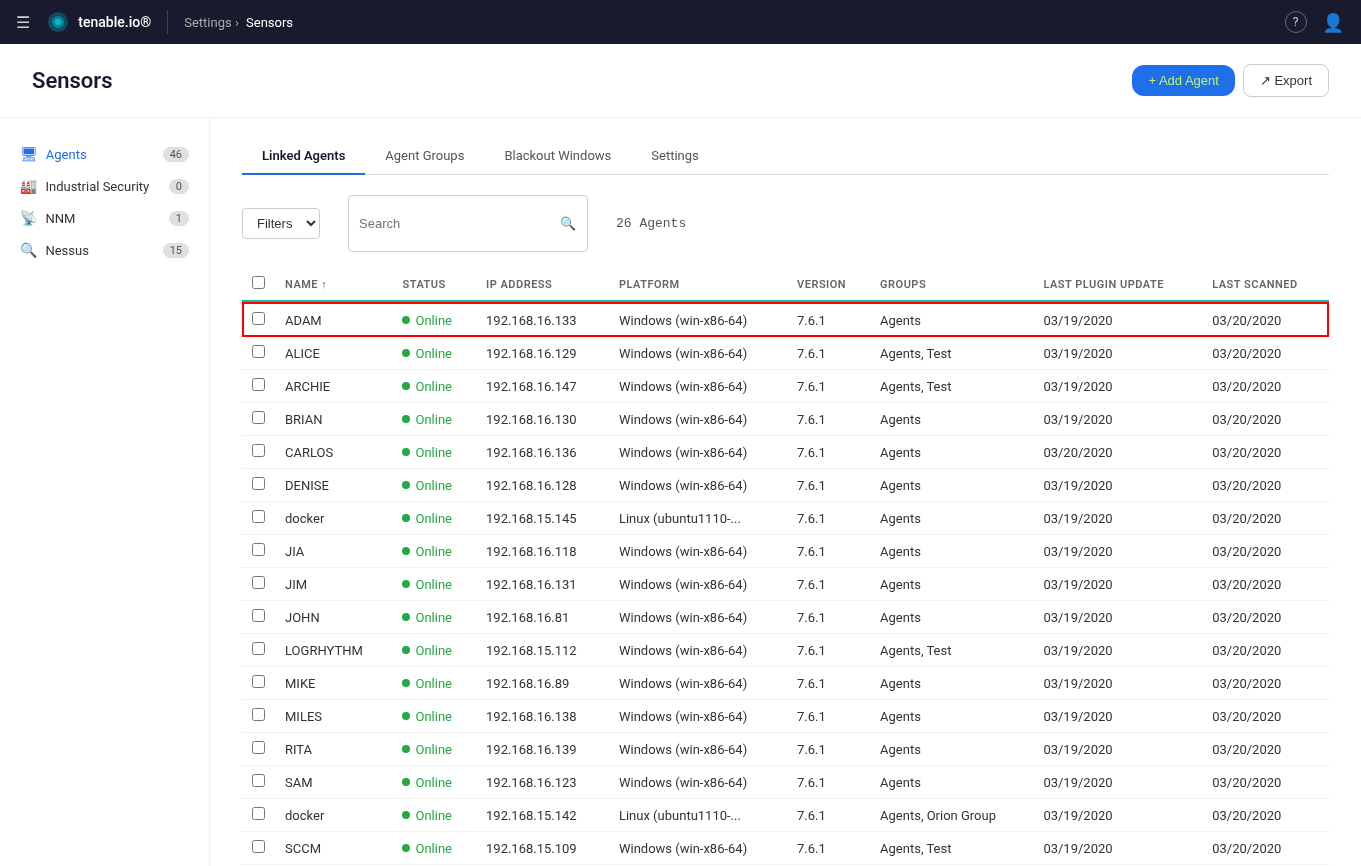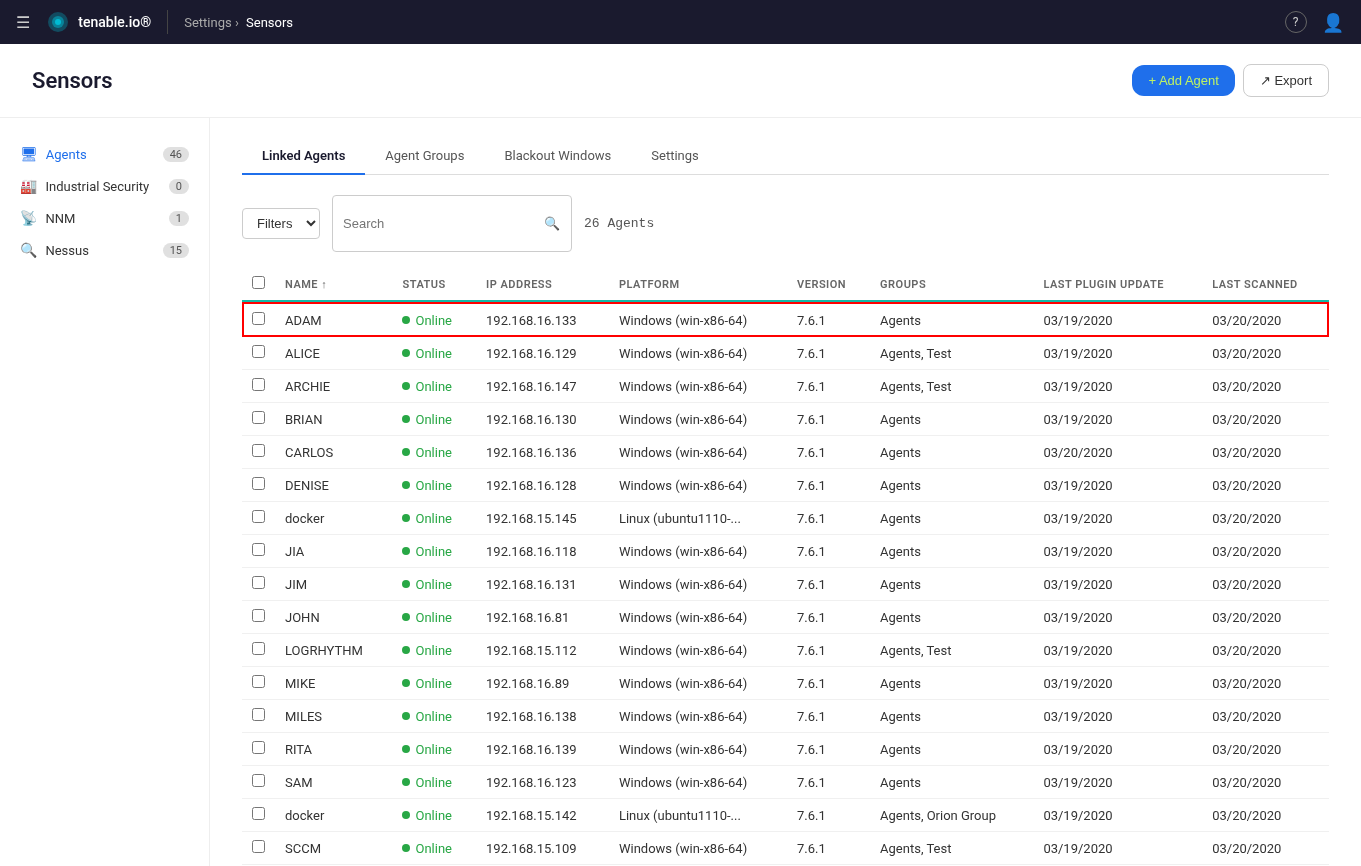--- a/index.html
+++ b/index.html
@@ -53,21 +53,21 @@
 
     
     .tabs { display: flex; gap: 0; border-bottom: 1px solid #ddd; margin-bottom: 20px; }
     .tab {
       padding: 10px 20px; cursor: pointer; font-size: 13px; color: #555;
       border-bottom: 2px solid transparent; margin-bottom: -1px;
     }
     .tab.active { color: #1a1a2e; border-bottom: 2px solid #1f6feb; font-weight: 600; }
 
     
-    .toolbar { display: flex; align-items: center; gap: 12px; margin-bottom: 16px; }
+    .toolbar { display: flex; align-items: center; gap: 28px; margin-bottom: 16px; }
     .filter-select {
       border: 1px solid #ccc; border-radius: 4px; padding: 6px 10px;
       background: #fff; font-size: 13px; cursor: pointer; color: #333;
     }
     .search-box {
       display: flex; align-items: center; border: 1px solid #ccc; border-radius: 4px;
       padding: 20px 10px; gap: 6px; background: #fff; flex: 0 0 240px;
     }
     .search-box input {
       border: none; outline: none; font-size: 13px; flex: 1; background: transparent;

